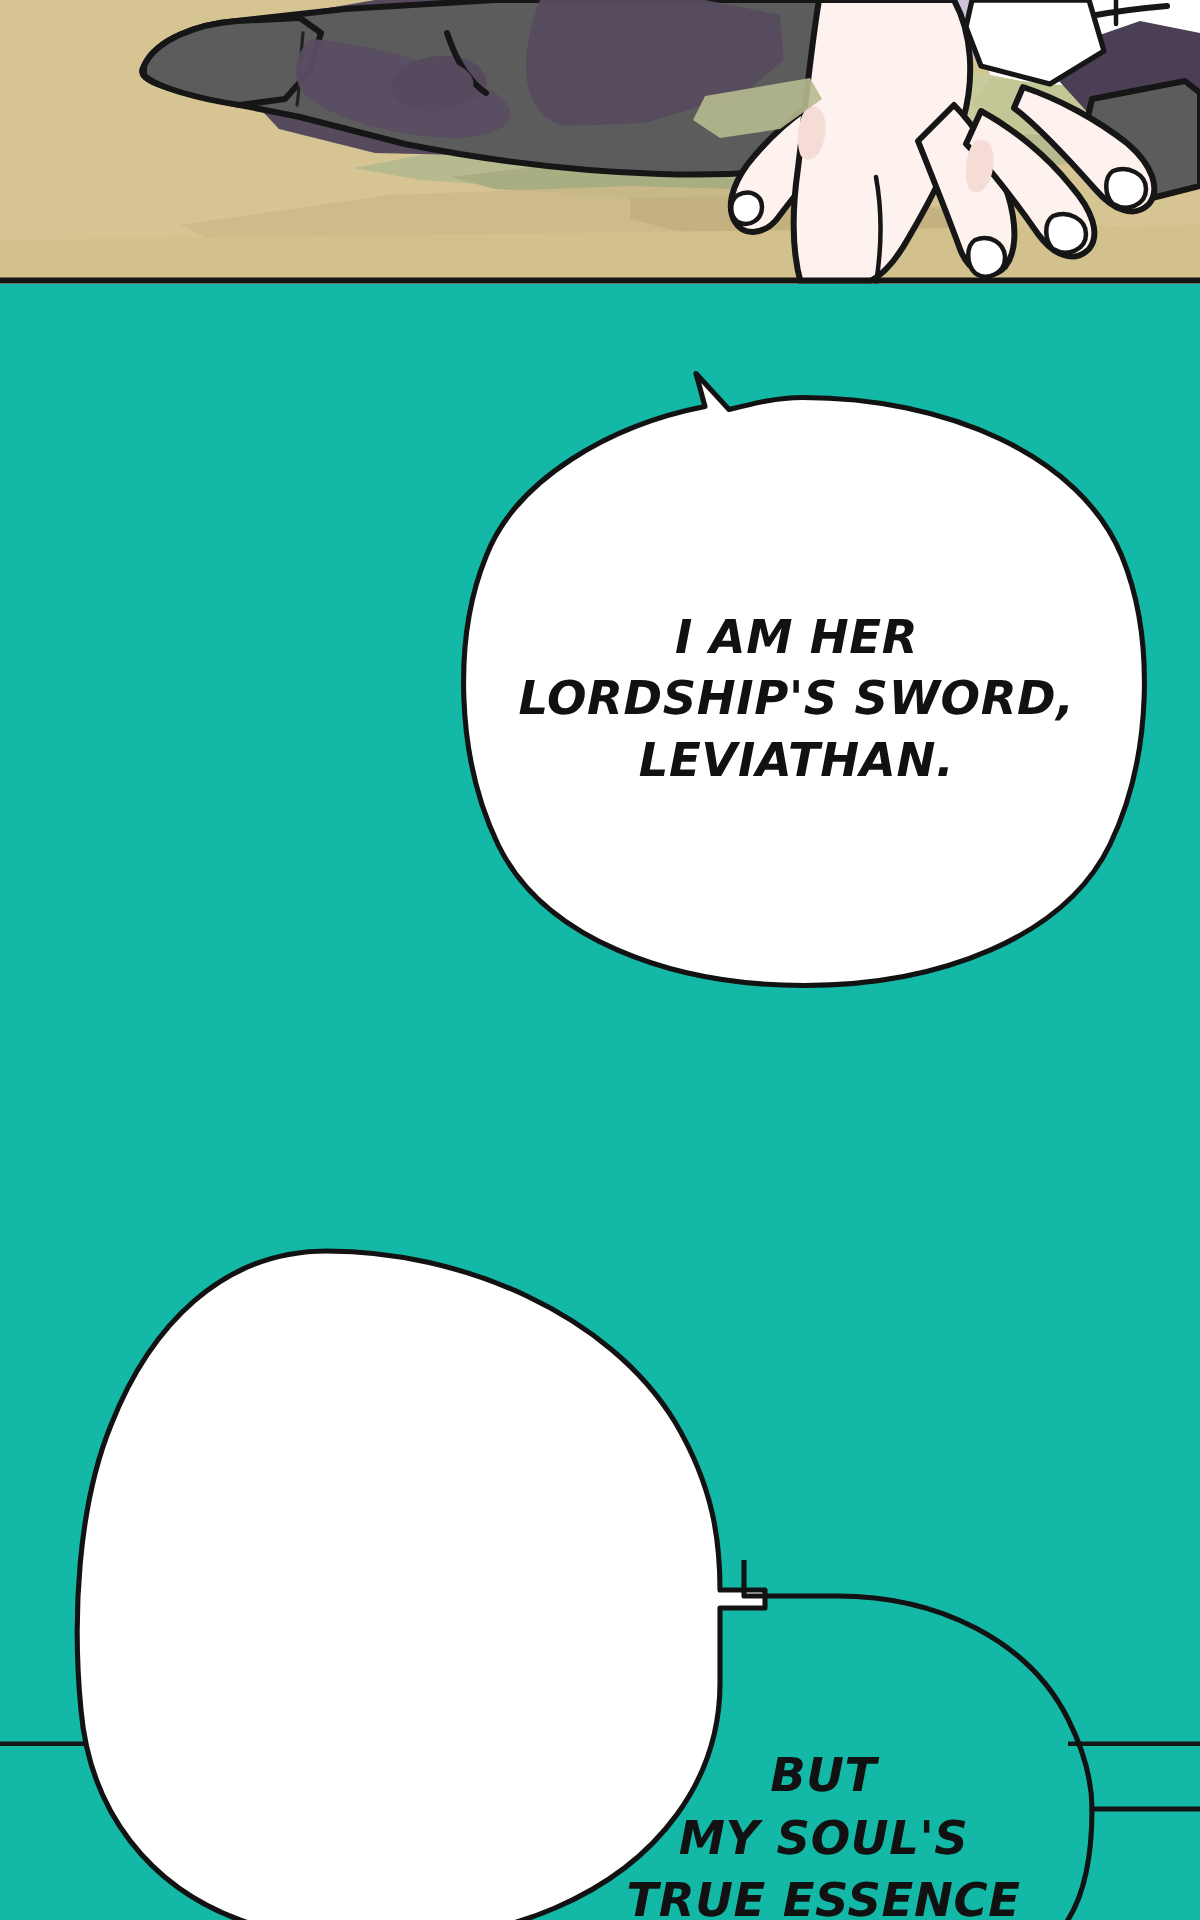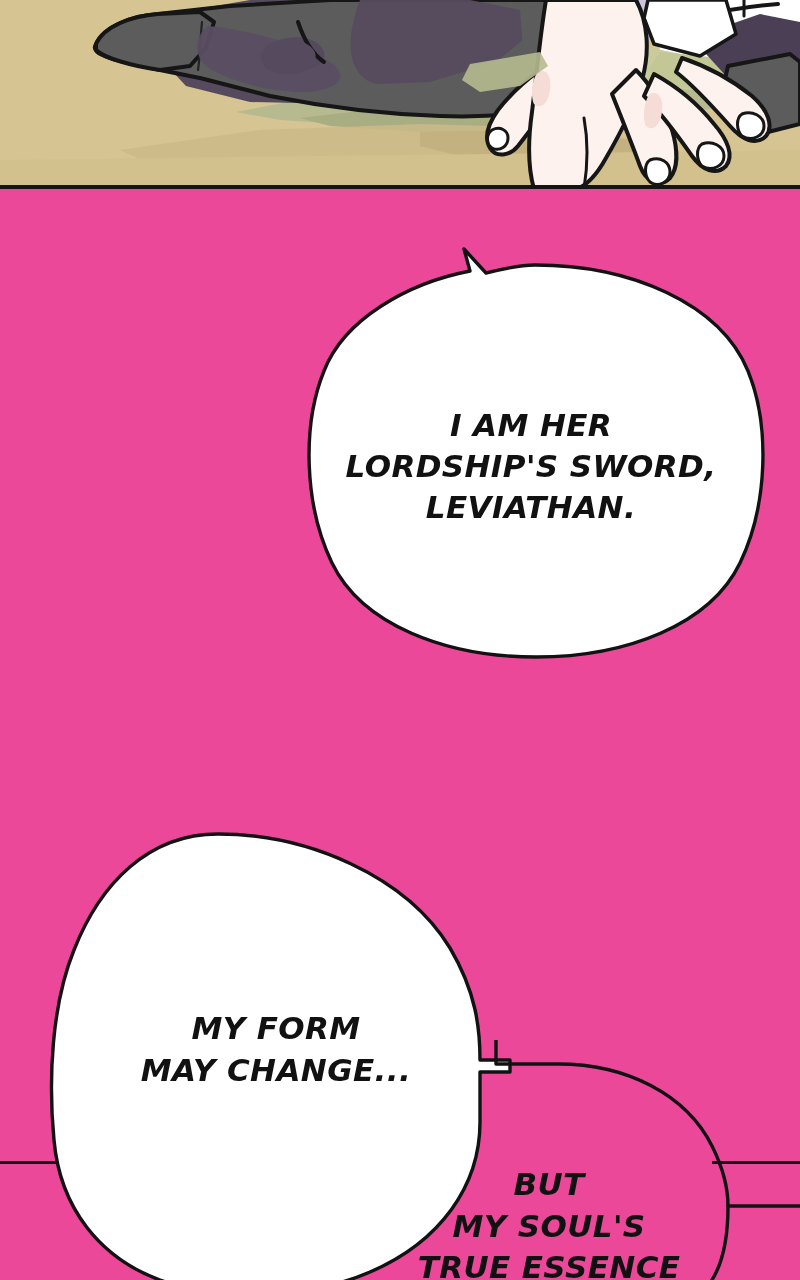--- a/index.html
+++ b/index.html
@@ -8,21 +8,21 @@
     background: #ffffff;
   }
   body {
     font-family: "DejaVu Sans", sans-serif;
   }
   #page {
     position: relative;
     width: 800px;
     height: 1280px;
     overflow: hidden;
-    background: #ec4899;
+    background: #14b8a6;
   }
 
   
   #art-panel {
     position: absolute;
     left: 0;
     top: 0;
     width: 800px;
     height: 189px;
     overflow: hidden;
@@ -254,22 +254,20 @@
                L 470 250
                L 440 250
                L 440 300
                C 440 364, 400 420, 330 450
                C 270 476, 180 480, 120 458
                C 60 436, 20 386, 14 318
                C 8 256, 12 182, 34 128
                C 60 62, 108 12, 178 12 Z" fill="#ffffff" stroke="#121212" stroke-width="3.4" stroke-linejoin="round"></path>
     </svg>
   </div>
-  <div id="bubble-2-text" class="bubble-text">MY FORM
-MAY CHANGE...</div>
 
   <div id="bubble-3" class="bubble">
     <svg width="340" height="250" viewBox="0 0 340 250" xmlns="http://www.w3.org/2000/svg">
       <path d="M 34 2
                L 34 26
                L 46 26
                L 96 26
                C 164 26, 224 56, 250 108
                C 262 132, 266 152, 266 168
                L 312 168

